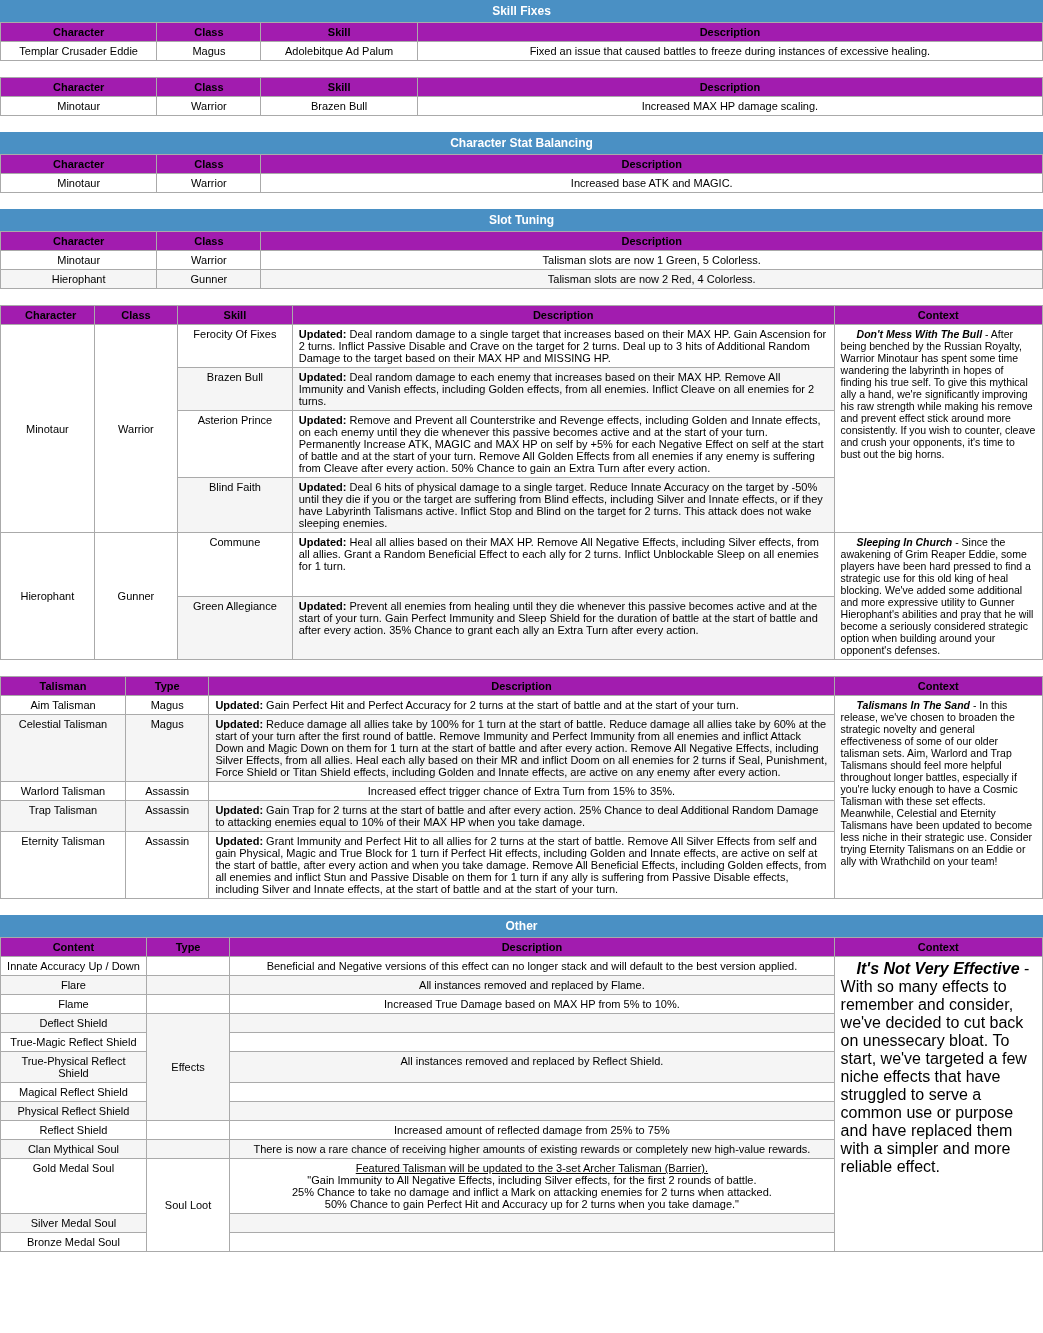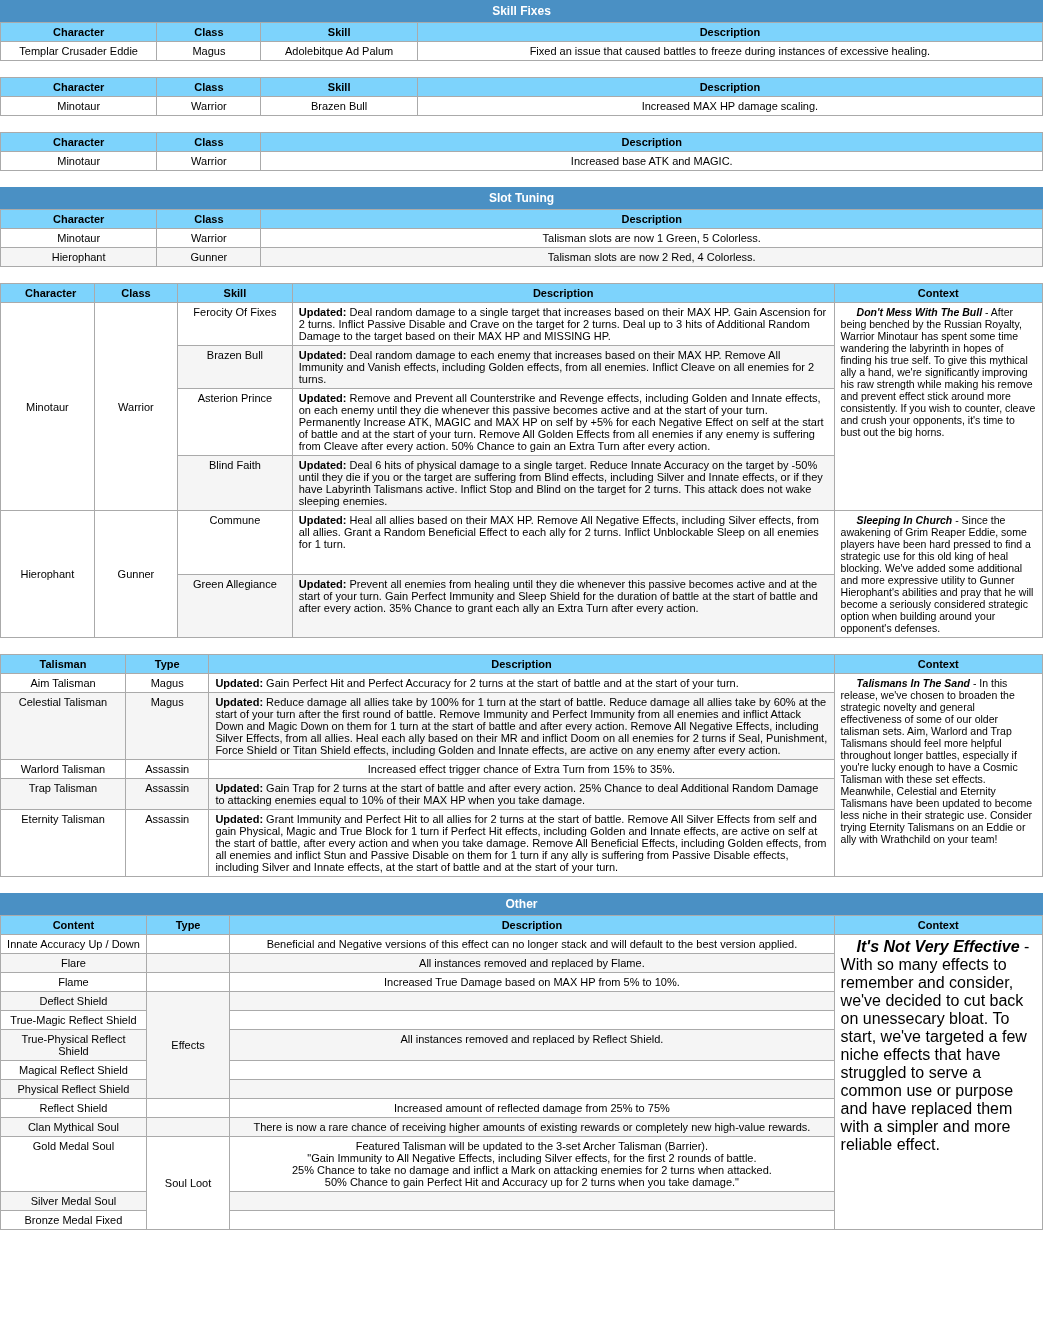--- a/index.html
+++ b/index.html
@@ -19,37 +19,37 @@
       text-align: center;
       font-weight: bold;
       padding: 4px 8px;
       font-size: 12px;
     }
     table {
       width: 100%;
       border-collapse: collapse;
     }
     th {
-      background: #7dd3fc;
+      background: #a21caf;
       border: 1px solid #aaa;
       padding: 3px 24px;
       text-align: center;
       font-weight: bold;
       font-size: 11px;
     }
     td {
       border: 1px solid #aaa;
       padding: 3px 6px;
       vertical-align: top;
       font-size: 11px;
     }
     td.center { text-align: center; }
     .bold { font-weight: bold; }
     .italic { font-style: italic; margin-left: 16px; }
-    .underline { }
+    .underline { text-decoration: underline; }
     tr:nth-child(even) { background: #f5f5f5; }
     tr:nth-child(odd) { background: #fff; }
   </style>
 </head>
 <body>
 
 <div class="section">
   <div class="section-header">Skill Fixes</div>
   <table>
     <thead>
@@ -90,20 +90,21 @@
         <td class="center">Brazen Bull</td>
         <td class="center">Increased MAX HP damage scaling.</td>
       </tr>
     </tbody>
   </table>
 </div>
 
 <div style="height:8px"></div>
 
 <div class="section">
+  <div class="section-header">Character Stat Balancing</div>
   <table>
     <thead>
       <tr>
         <th style="width:15%">Character</th>
         <th style="width:10%">Class</th>
         <th style="width:75%">Description</th>
       </tr>
     </thead>
     <tbody>
       <tr>
@@ -299,18 +300,18 @@
       <tr>
         <td class="center">Gold Medal Soul</td>
         <td rowspan="3" class="center" style="vertical-align:middle;">Soul Loot</td>
         <td class="center"><span class="underline">Featured Talisman will be updated to the 3-set Archer Talisman (Barrier).</span><br>"Gain Immunity to All Negative Effects, including Silver effects, for the first 2 rounds of battle.<br>25% Chance to take no damage and inflict a Mark on attacking enemies for 2 turns when attacked.<br>50% Chance to gain Perfect Hit and Accuracy up for 2 turns when you take damage."</td>
       </tr>
       <tr>
         <td class="center">Silver Medal Soul</td>
         <td class="center"></td>
       </tr>
       <tr>
-        <td class="center">Bronze Medal Fixed</td>
+        <td class="center">Bronze Medal Soul</td>
         <td class="center"></td>
       </tr>
     </tbody>
   </table>
 </div>
 
 </body></html>

